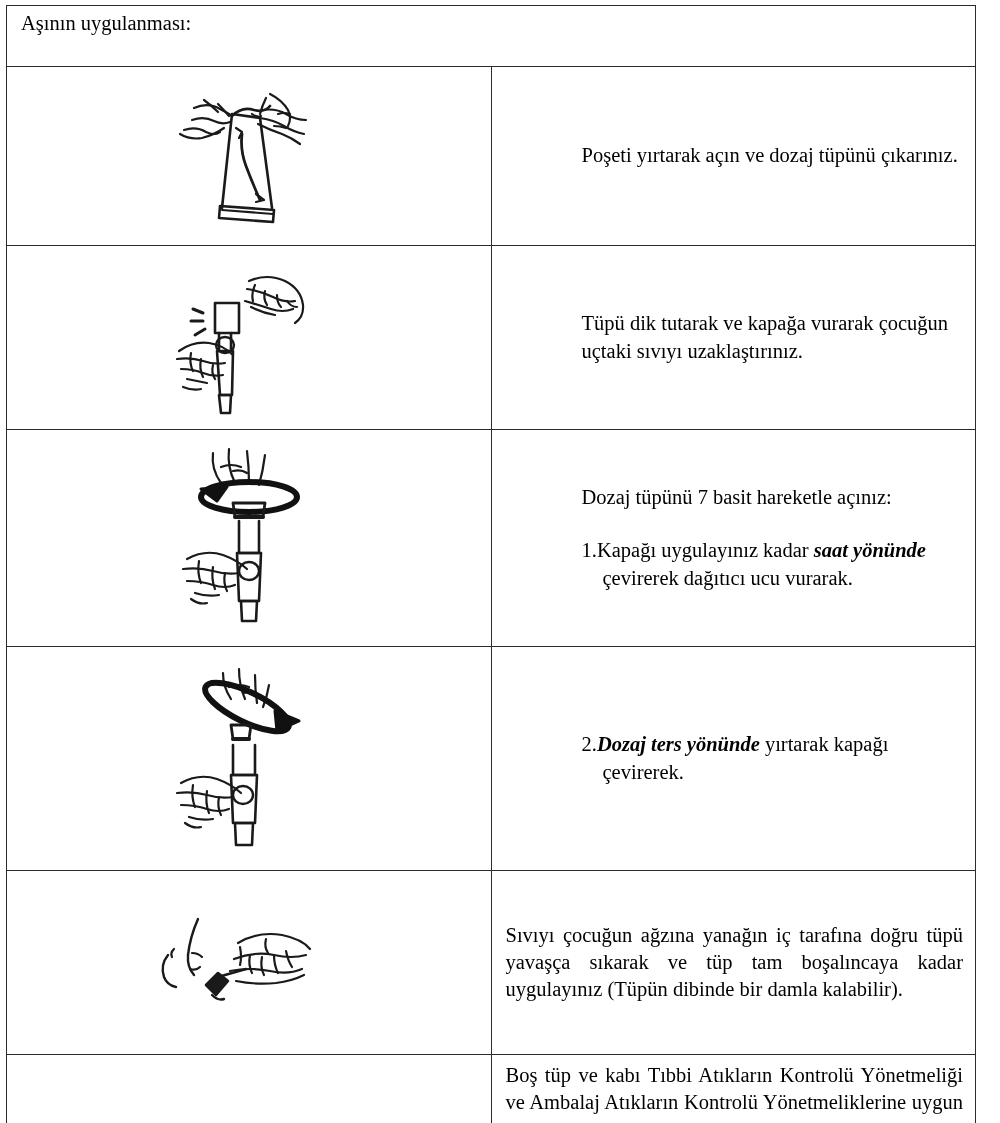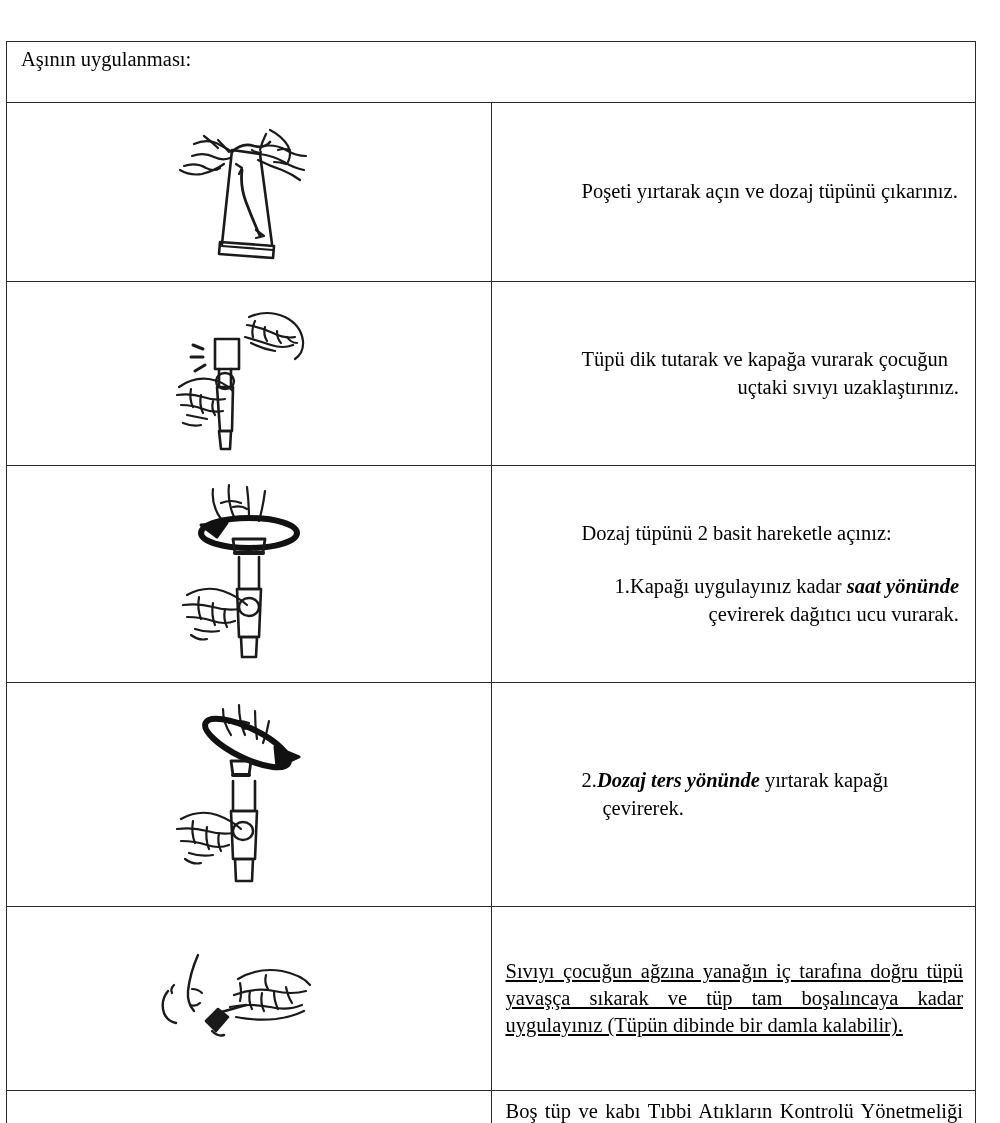--- a/index.html
+++ b/index.html
@@ -13,21 +13,20 @@
     font-family: "Liberation Serif", "DejaVu Serif", serif;
     color: #000000;
     overflow: hidden;
   }
 
   .page {
     position: relative;
     width: 1000px;
     height: 819px;
     background: #ffffff;
-    margin-top: 36px;
   }
 
   table.leaflet-table {
     position: absolute;
     left: 6px;
     top: 5px;
     width: 970px;
     border-collapse: collapse;
     table-layout: fixed;
   }
@@ -68,21 +67,21 @@
     padding: 0 12px 0 14px;
     text-align: justify;
     text-justify: inter-word;
   }
 
   .txt-inner.listy {
     padding: 0 16px 0 90px;
   }
 
   .para { margin: 0; }
-  .para + .para { margin-top: 7px; text-align: right; }
+  .para + .para { margin-top: 7px; }
 
   .gap-big { margin-top: 26px !important; }
 
   .bolditalic {
     font-weight: bold;
     font-style: italic;
   }
 
   .list-line {
     display: block;
@@ -92,21 +91,21 @@
 
   .fig {
     display: block;
     margin: 0 auto;
   }
 
   .row-1 td { height: 170px; }
   .row-2 td { height: 175px; }
   .row-3 td { height: 208px; }
   .row-4 td { height: 215px; }
-  .row-5 td { height: 175px; text-decoration: underline; }
+  .row-5 td { height: 175px; }
   .row-6 td { height: 88px; }
 </style>
 </head>
 <body>
 
 <div class="page">
 
   <table class="leaflet-table">
 
     <tbody>
@@ -224,21 +223,21 @@
             <path d="M26 152 Q38 156 50 154"></path>
             <path d="M30 120 Q28 132 32 142"></path>
             <path d="M44 126 Q42 138 46 148"></path>
             <path d="M56 132 Q54 142 58 150"></path>
             <path d="M22 158 Q30 164 38 162"></path>
           </g>
         </svg>
       </td>
       <td class="txt-cell">
         <div class="txt-inner listy">
-          <p class="para">Dozaj tüpünü 2 basit hareketle açınız:</p>
+          <p class="para">Dozaj tüpünü 7 basit hareketle açınız:</p>
           <p class="para gap-big">
             <span class="list-line"><span>1.</span><span>Kapağı uygulayınız kadar </span><span class="bolditalic">saat yönünde</span></span>
             <span class="list-line" style="padding-left:21px;text-indent:0">çevirerek dağıtıcı ucu vurarak.</span>
           </p>
         </div>
       </td>
     </tr>
 
     <tr class="row-4">
       <td class="img-cell">

